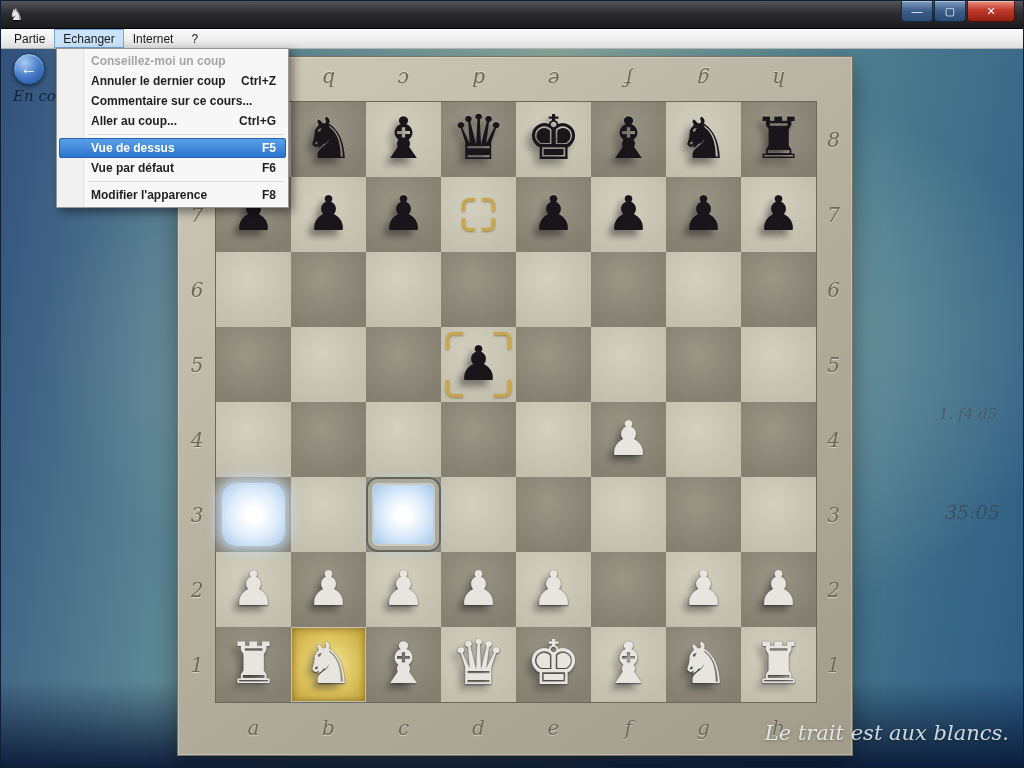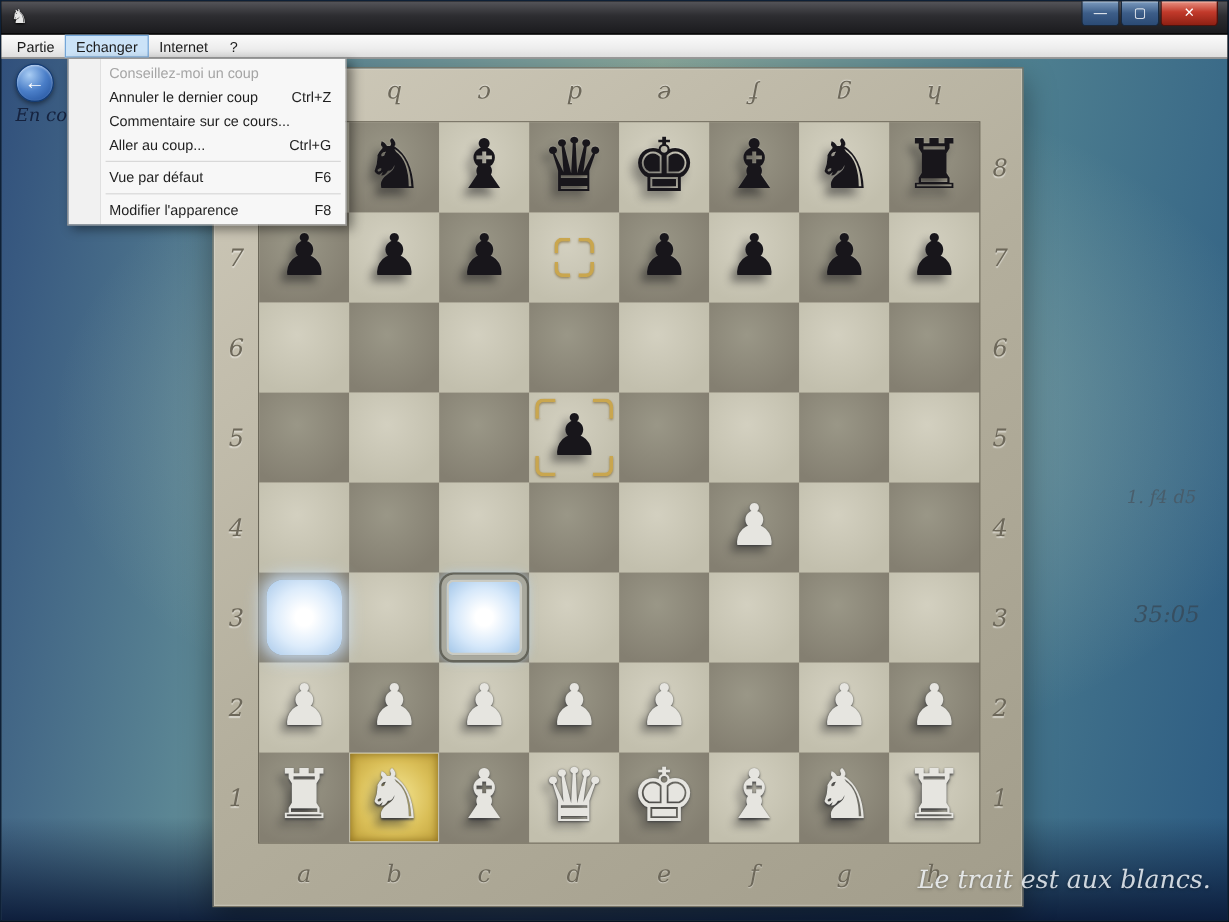--- a/index.html
+++ b/index.html
@@ -49,20 +49,21 @@
   }
   .menubar-item { padding:0 8px; display:flex; align-items:center; border:1px solid transparent; box-sizing:border-box; }
   .menubar-item.active { background:#cbe3f8; border-color:#74a6d8; }
   
   .dropdown {
     position:absolute; left:55px; top:47px; width:233px; z-index:30;
     background:linear-gradient(to right, #f1f1f1 0, #f1f1f1 26px, #e0e0e0 26px, #e0e0e0 27px, #f7f7f7 27px);
     border:1px solid #979797; padding:2px; box-sizing:border-box;
     box-shadow:4px 4px 9px rgba(0,0,0,.45);
     font-size:12px;
+    font-weight:bold;
   }
   .menu-item {
     height:20px; display:flex; align-items:center;
     padding:0 10px 0 32px; color:#1f1f1f; position:relative;
   }
   .menu-item .shortcut { margin-left:auto; }
   .menu-item.disabled { color:#a5a5a5; }
   .menu-item.selected {
     background:linear-gradient(#5ba2ea, #2a72cc);
     color:#fff; border-radius:3px;
@@ -207,20 +208,24 @@
     </div>
     <div class="menu-item">
       <span>Commentaire sur ce cours...</span>
       <span class="shortcut"></span>
     </div>
     <div class="menu-item">
       <span>Aller au coup...</span>
       <span class="shortcut">Ctrl+G</span>
     </div>
     <div class="menu-sep"></div>
+    <div class="menu-item selected">
+      <span>Vue de dessus</span>
+      <span class="shortcut">F5</span>
+    </div>
     <div class="menu-item">
       <span>Vue par défaut</span>
       <span class="shortcut">F6</span>
     </div>
     <div class="menu-sep"></div>
     <div class="menu-item">
       <span>Modifier l'apparence</span>
       <span class="shortcut">F8</span>
     </div>
   </div>

